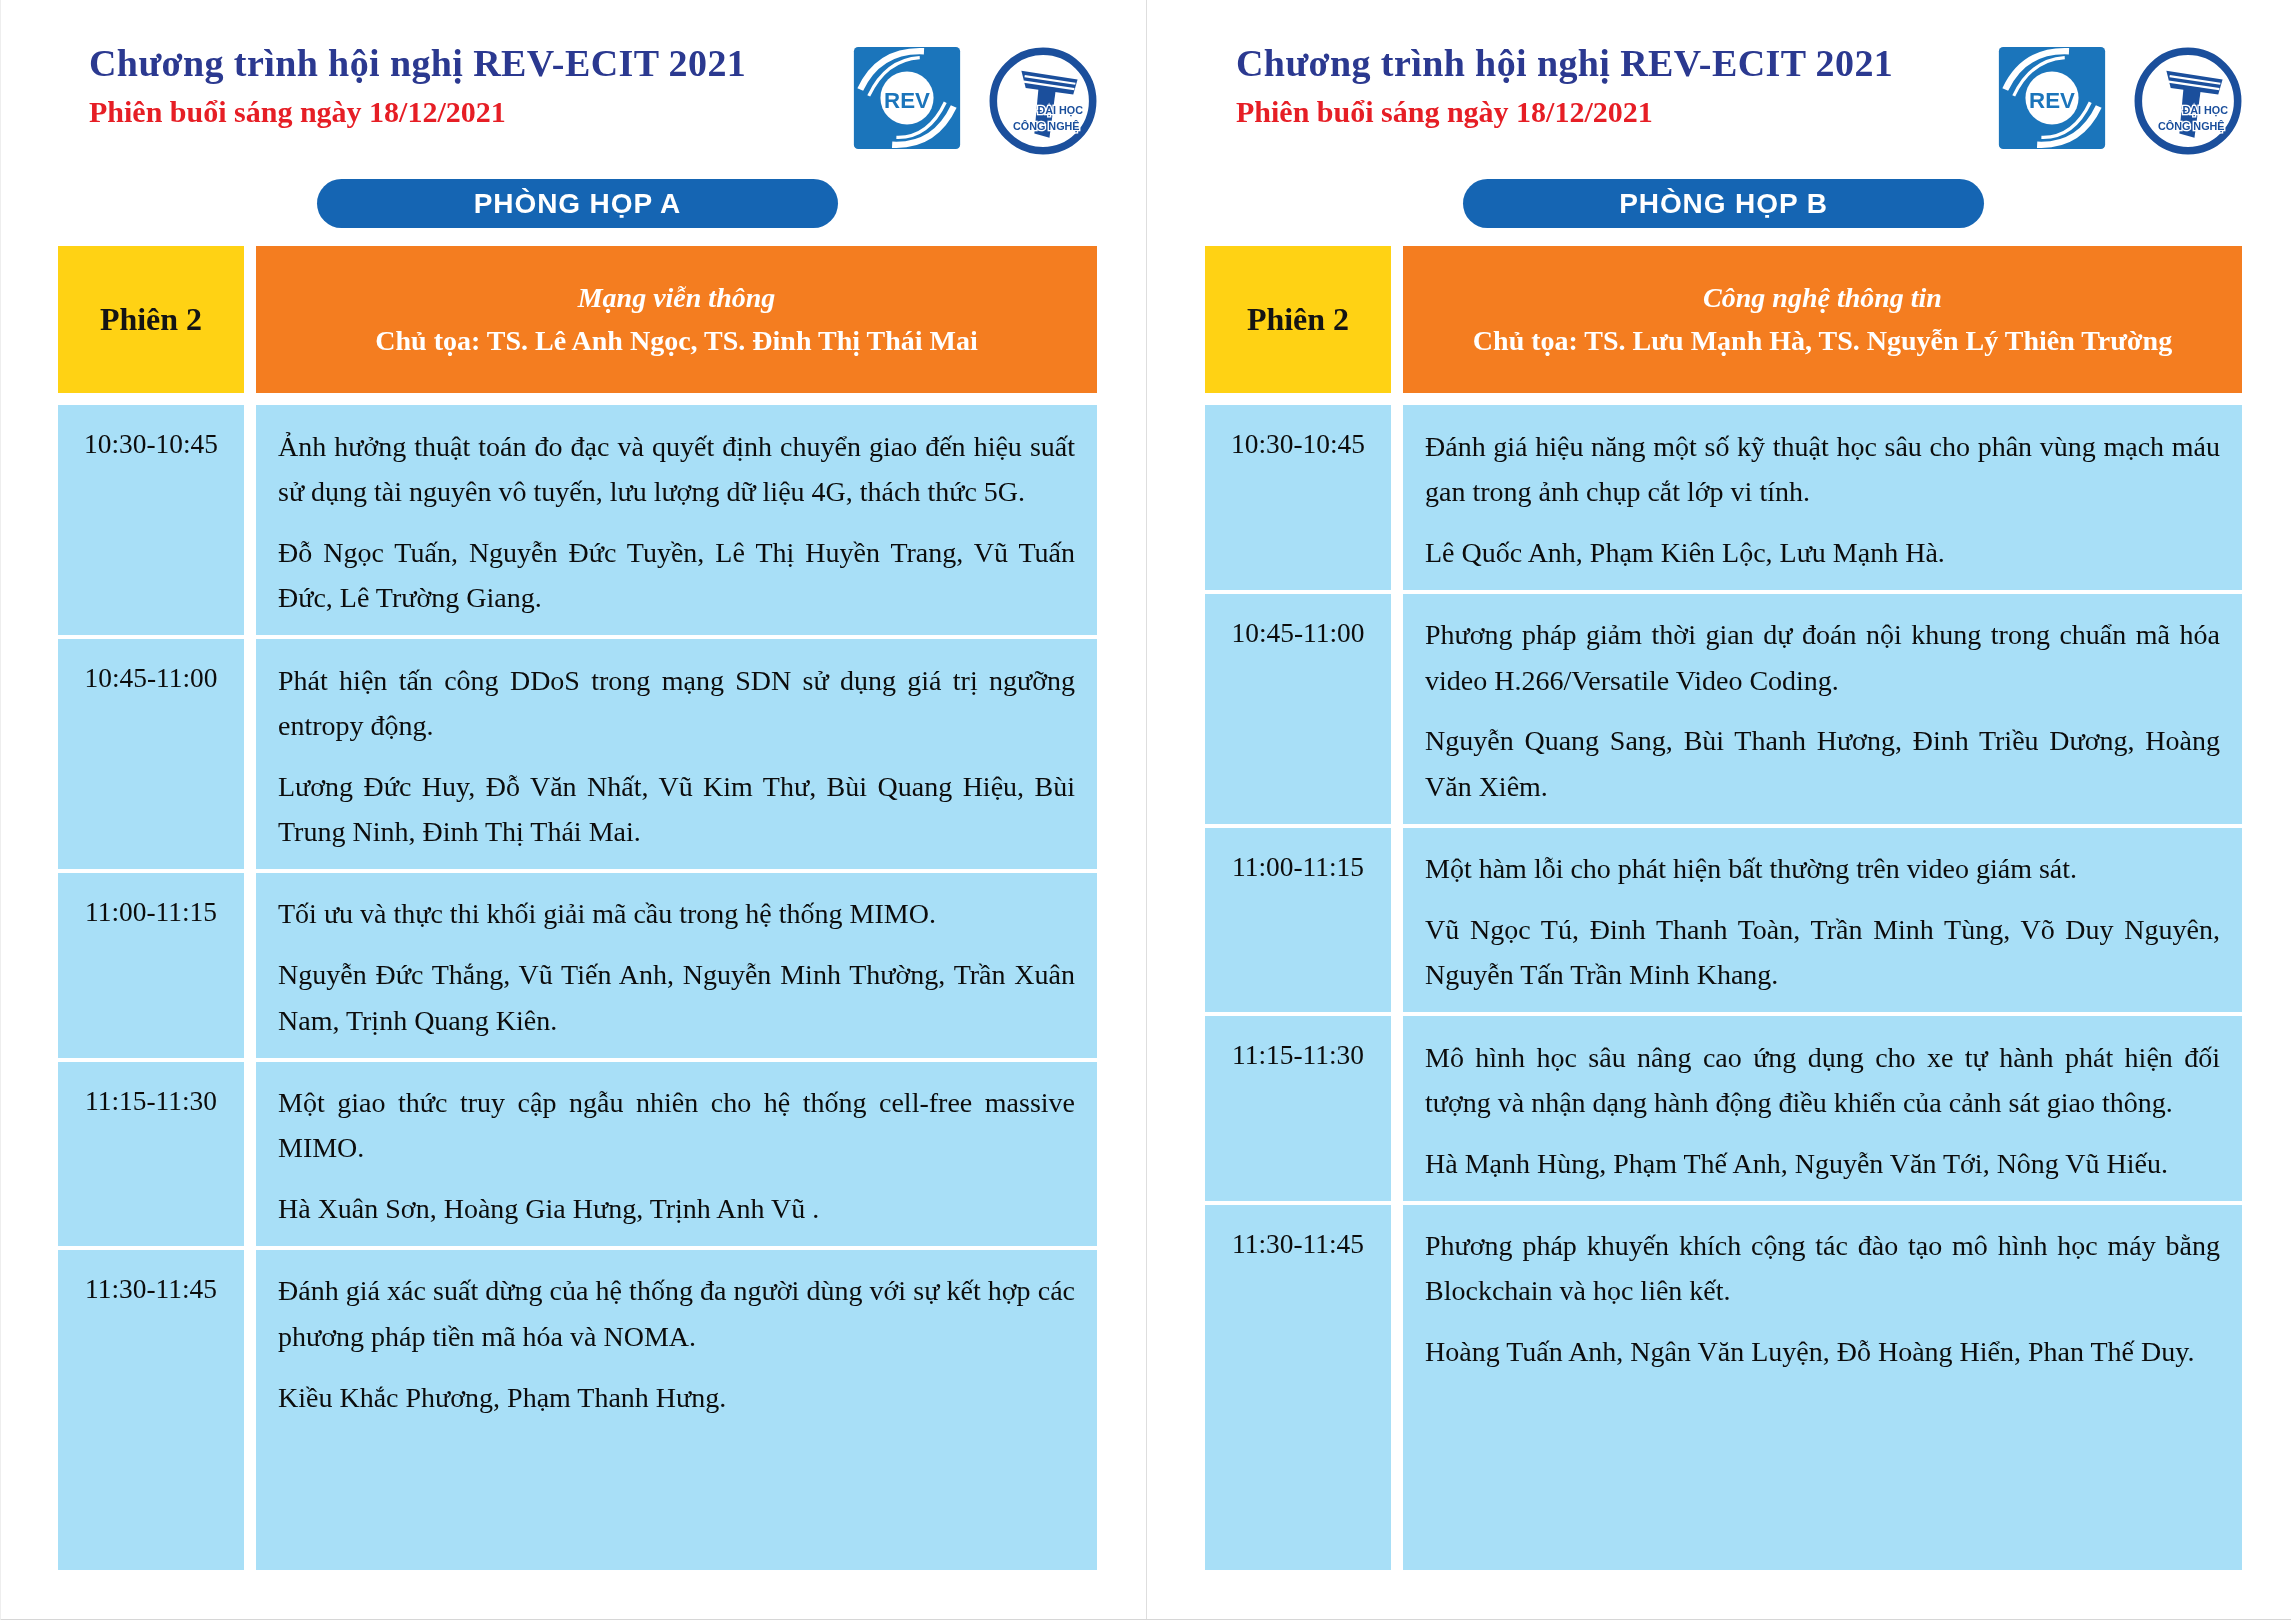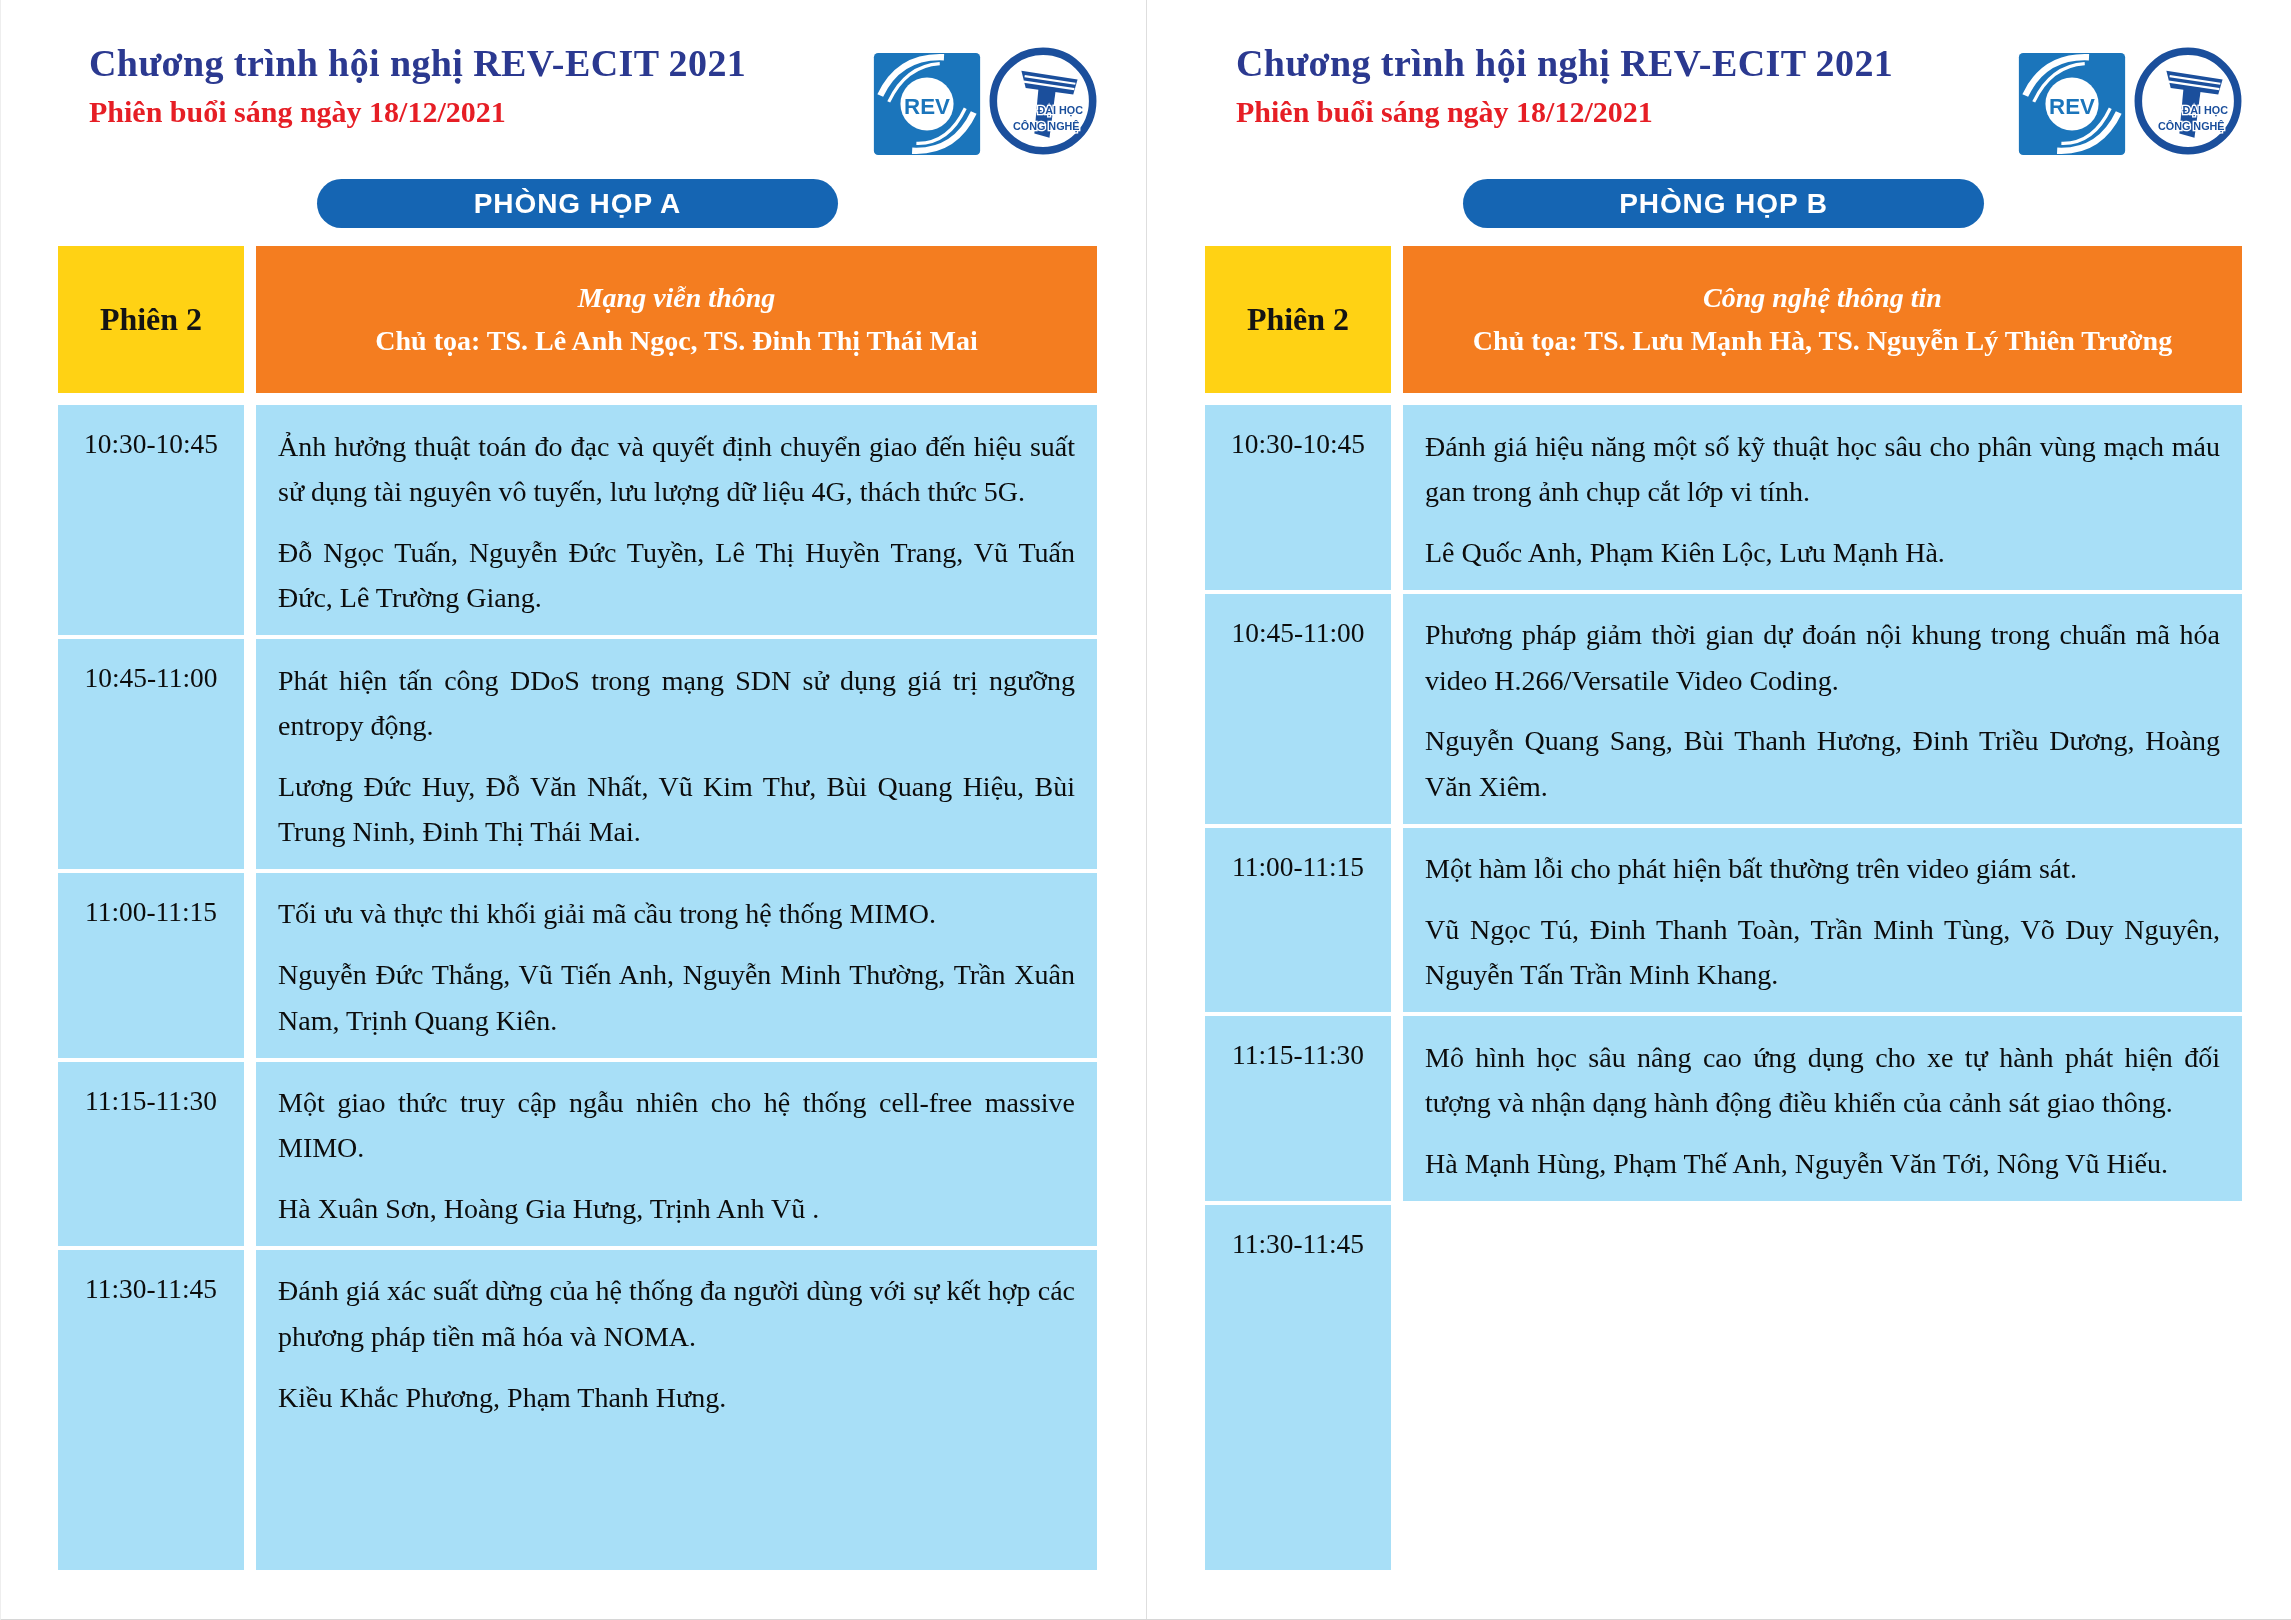--- a/index.html
+++ b/index.html
@@ -31,21 +31,21 @@
     padding-left:31px; flex:none;
   }
   .doc-title {
     font-weight:bold; font-size:38px; line-height:1.25;
     color:#2B3990; letter-spacing:0.4px; white-space:nowrap;
   }
   .doc-subtitle {
     font-weight:bold; font-size:30px; margin-top:7.3px;
     color:#E61E25; white-space:nowrap;
   }
-  .logos { display:flex; gap:8px; align-items:flex-end; margin-top:7.3px; flex:none; }
+  .logos { display:flex; gap:28px; align-items:flex-start; margin-top:7.3px; flex:none; }
   .logo-rev svg, .logo-uet svg { display:block; }
 
   .room-pill-wrap { text-align:center; margin-top:24px; flex:none; }
   .room-pill {
     display:inline-flex; align-items:center; justify-content:center;
     width:521px; height:49px;
     background:#1565B3; border-radius:25px;
     color:#ffffff; font-family:"Liberation Sans", sans-serif;
     font-weight:bold; font-size:28px; letter-spacing:0.9px;
   }
@@ -252,19 +252,23 @@
   <div class="trow">
     <div class="time-cell">11:15-11:30</div>
     <div class="paper-cell">
       <p class="paper-title">Mô hình học sâu nâng cao ứng dụng cho xe tự hành phát hiện đối tượng và nhận dạng hành động điều khiển của cảnh sát giao thông.</p>
       <p class="paper-authors">Hà Mạnh Hùng, Phạm Thế Anh, Nguyễn Văn Tới, Nông Vũ Hiếu.</p>
     </div>
   </div>
 
   <div class="trow">
     <div class="time-cell">11:30-11:45</div>
+    <div class="paper-cell">
+      <p class="paper-title">Phương pháp khuyến khích cộng tác đào tạo mô hình học máy bằng Blockchain và học liên kết.</p>
+      <p class="paper-authors">Hoàng Tuấn Anh, Ngân Văn Luyện, Đỗ Hoàng Hiển, Phan Thế Duy.</p>
+    </div>
   </div>
 </div>
     </div>
   </div>
 
 </div>
 
 
 </body></html>

